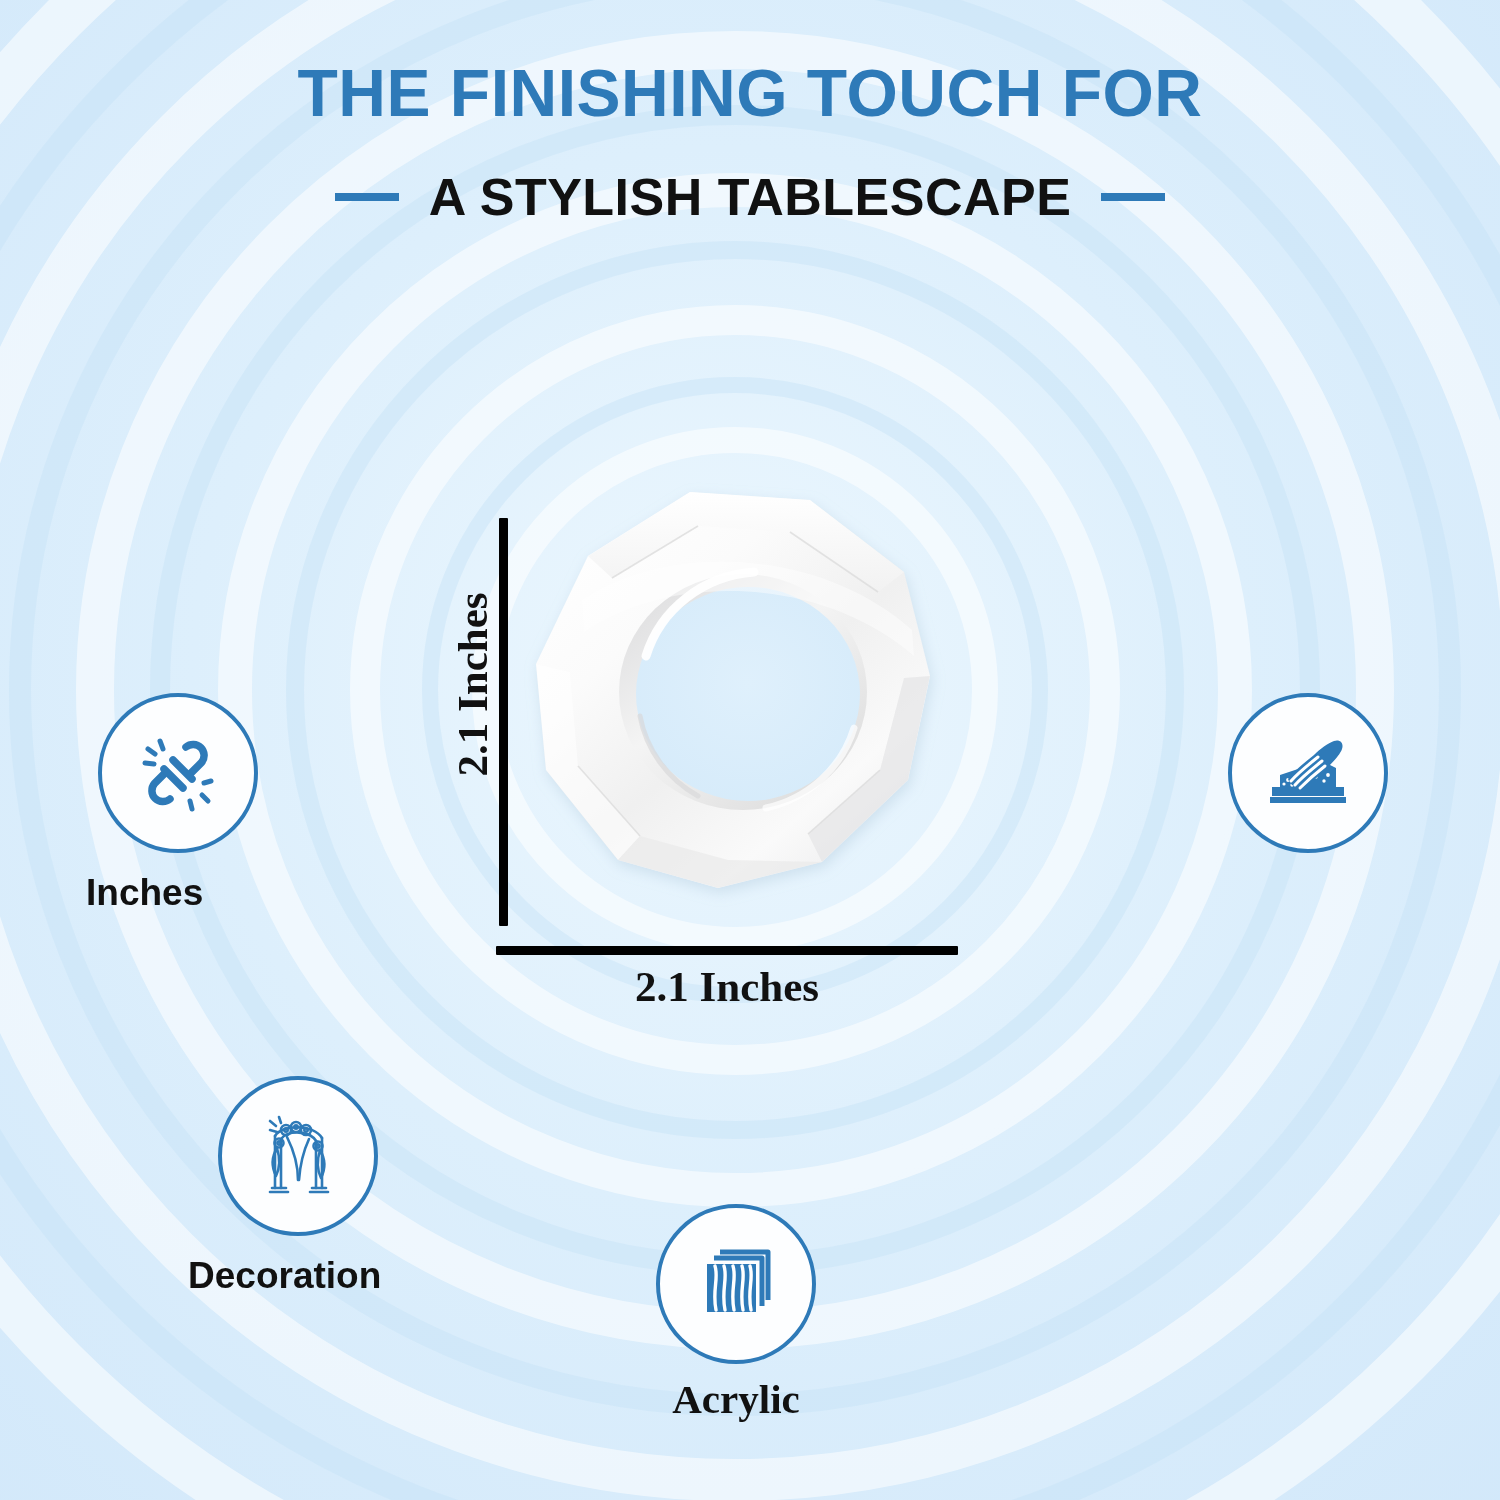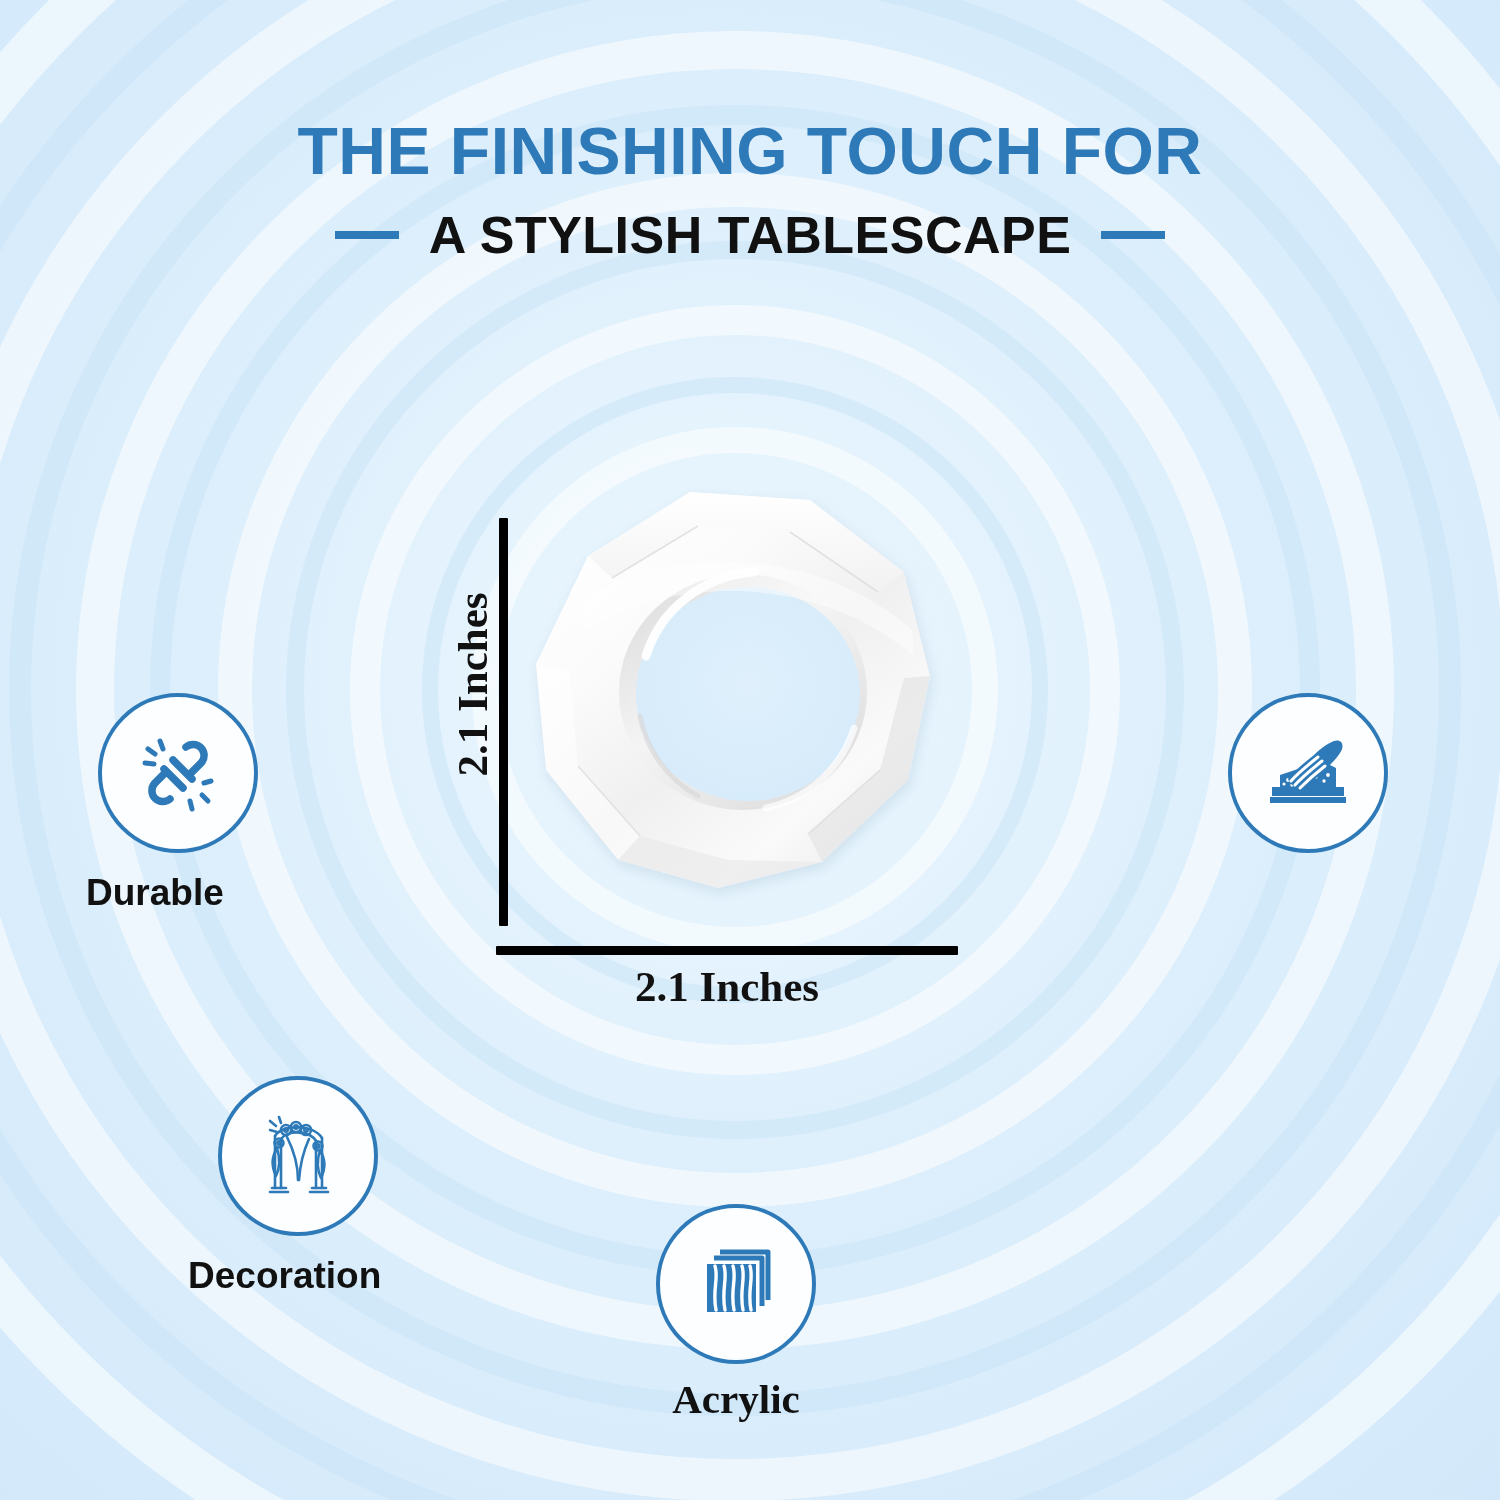--- a/index.html
+++ b/index.html
@@ -34,31 +34,31 @@
   .header {
     position: absolute;
     top: 0;
     left: 0;
     width: 1500px;
     text-align: center;
     z-index: 6;
   }
   .headline {
     margin: 0;
-    padding-top: 118px;
+    padding-top: 60px;
     font-family: "Liberation Sans", sans-serif;
     font-size: 66px;
     line-height: 1.02;
     font-weight: bold;
     letter-spacing: 0.5px;
     color: #2e7ab8;
     white-space: nowrap;
   }
   .subline-wrap {
-    margin-top: 20px;
+    margin-top: 40px;
     display: flex;
     align-items: center;
     justify-content: center;
     gap: 30px;
   }
   .sub-dash {
     display: block;
     width: 64px;
     height: 8px;
     background: #2e7ab8;
@@ -304,21 +304,21 @@
         <g stroke="#2e7ab8" stroke-width="5" stroke-linecap="round">
           <path d="M30 16 L33 24"></path>
           <path d="M18 24 L25 29"></path>
           <path d="M15 38 L24 39"></path>
           <path d="M74 58 L81 56"></path>
           <path d="M72 70 L78 76"></path>
           <path d="M60 76 L62 84"></path>
         </g>
       </svg>
     </div>
-    <div class="flabel">Durable</div>
+    <div class="flabel">Inches</div>
   </div>
 
   <div class="feature" id="feat-decoration">
     <div class="circle">
       <svg width="100" height="100" viewBox="0 0 100 100" xmlns="http://www.w3.org/2000/svg">
         <g fill="none" stroke="#2e7ab8" stroke-width="2.6" stroke-linecap="round" stroke-linejoin="round">
 
           <path d="M27 30 C34 18 66 18 74 32"></path>
           <path d="M33 33 C40 24 62 24 69 36"></path>
           <path d="M39 31 C46 45 50 62 50 74"></path>

